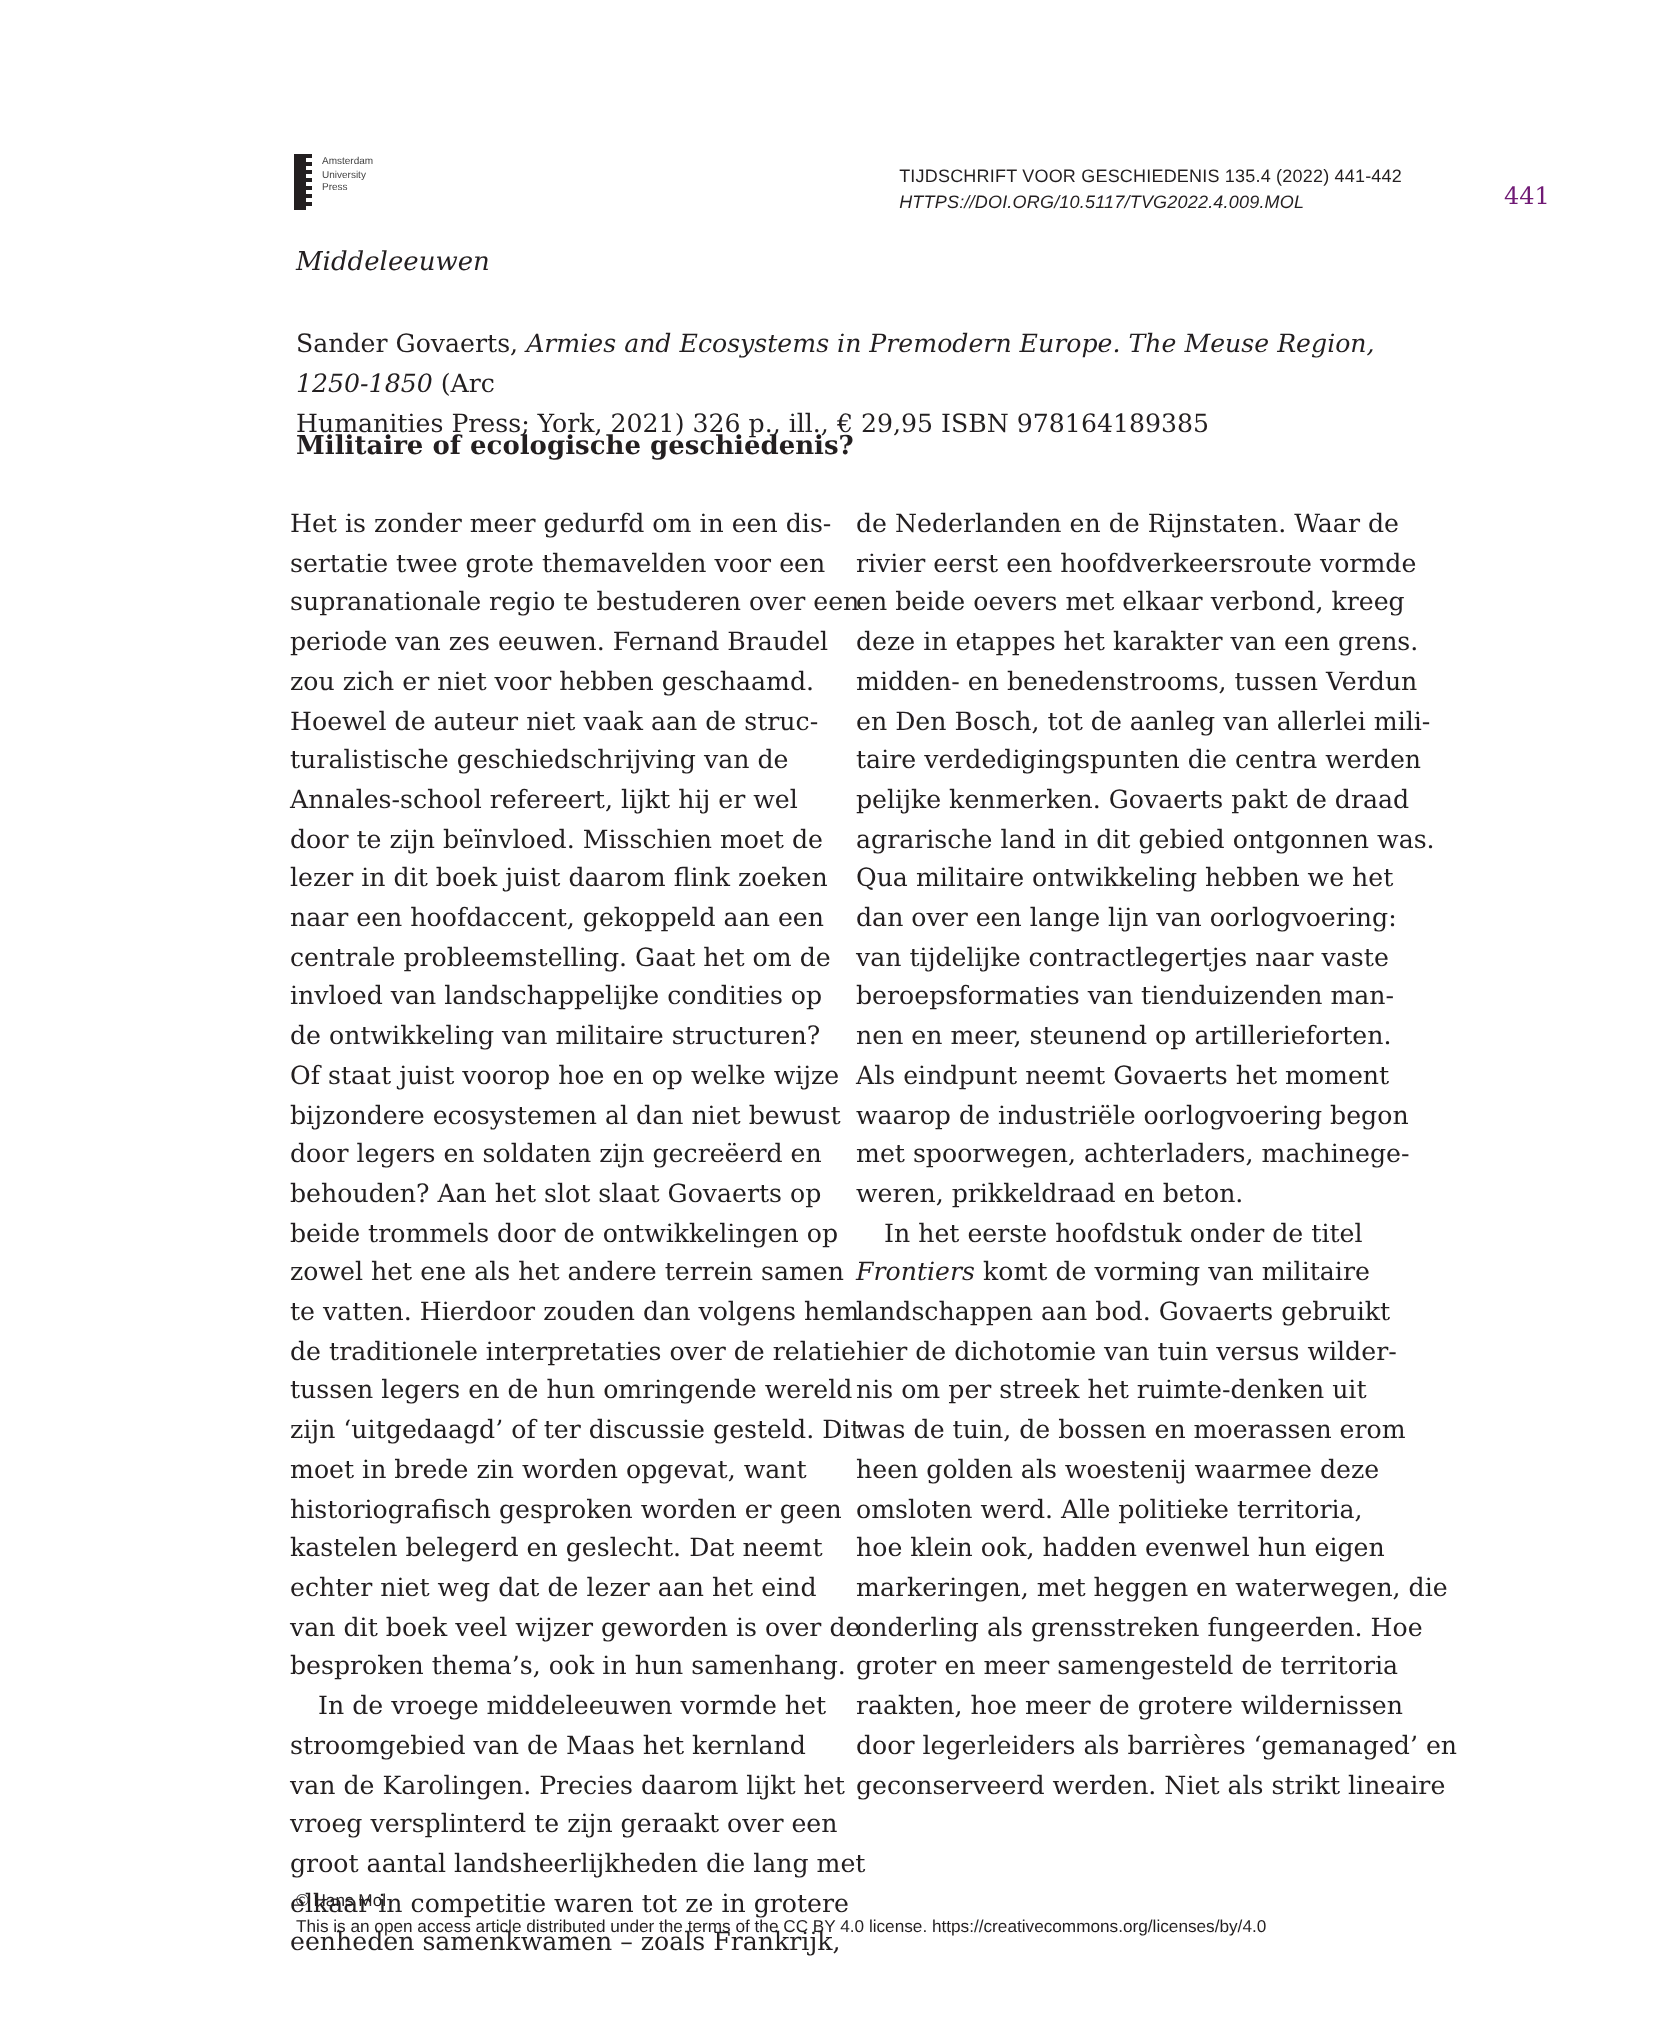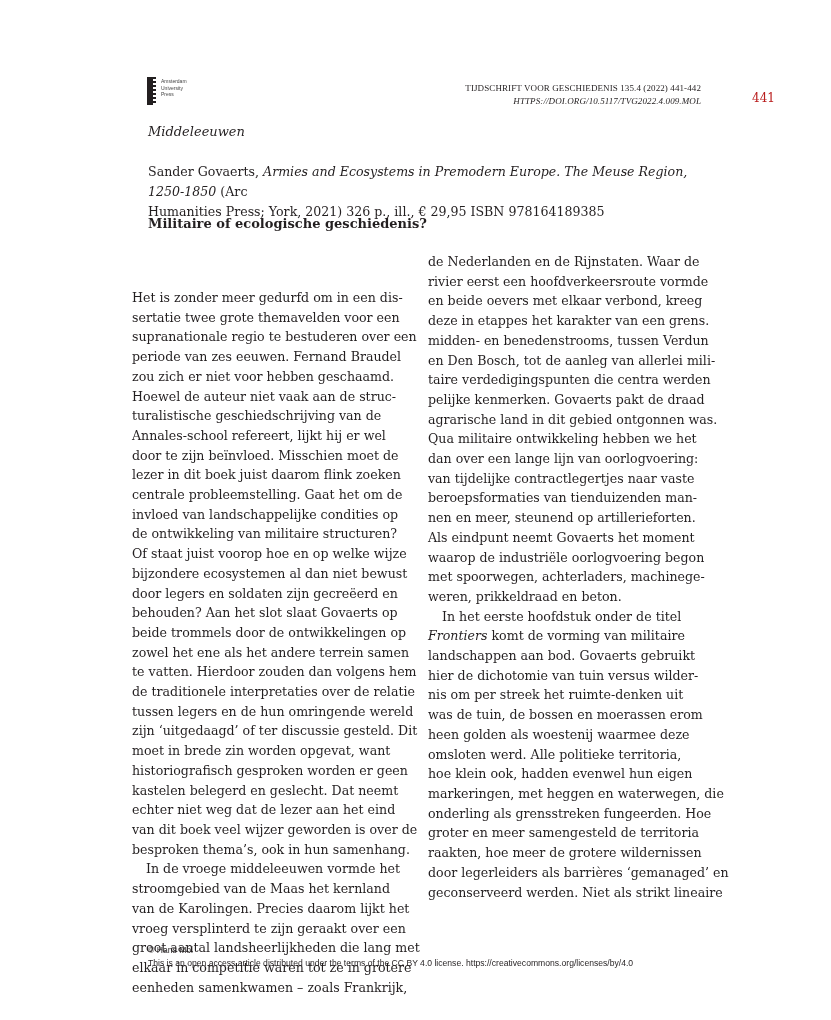--- a/index.html
+++ b/index.html
@@ -8,31 +8,31 @@
   .sans { font-family: "Liberation Sans", "DejaVu Sans", sans-serif; }
 
   #logo { position: absolute; left: 147px; top: 77px; width: 60px; height: 28px; }
   #logo-mark { position: absolute; left: 0; top: 0; width: 7px; height: 28px; background: #231f20; }
   #logo-mark::after {
     content: ""; position: absolute; right: -2px; top: 0; width: 3px; height: 28px;
     background: repeating-linear-gradient(to bottom, #231f20 0 2px, #ffffff 2px 4px);
   }
   #logo-text { position: absolute; left: 14px; top: 1px; font-size: 5px; line-height: 6.5px; color: #444; }
 
-  #journal { position: absolute; right: 130px; top: 82px; text-align: right; font-size: 9px; line-height: 13px; letter-spacing: 0.1px; color: #231f20; font-family: Liberation Serif, serif; }
+  #journal { position: absolute; right: 130px; top: 82px; text-align: left; font-size: 9px; line-height: 13px; letter-spacing: 0.1px; color: #231f20; }
   #journal .doi { font-style: italic; }
-  #page-number { position: absolute; left: 752px; top: 91px; font-size: 12px; color: #b91c1c; }
+  #page-number { position: absolute; left: 752px; top: 91px; font-size: 12px; color: #701a75; }
 
   #section { position: absolute; left: 148px; top: 124px; font-size: 13px; font-style: italic; text-align: right; }
   #citation { position: absolute; left: 148px; top: 162px; width: 545px; font-size: 12.6px; line-height: 20px; }
   #citation i { font-style: italic; }
   #heading { position: absolute; left: 148px; top: 216px; font-size: 13px; font-weight: bold; }
 
   .col { position: absolute; top: 252px; width: 244px; font-size: 12.6px; line-height: 19.7px; }
-  #col-left { left: 132px; margin-top: 36px; }
+  #col-left { left: 145px; }
   #col-right { left: 428px; }
   .col .line { display: block; text-align: justify; text-align-last: justify; white-space: nowrap; }
   .col .line.last { text-align-last: left; }
   .col .indent { padding-left: 14px; }
 
   #footer { position: absolute; left: 148px; top: 944px; font-size: 8.6px; line-height: 12.5px; color: #231f20; }
 </style>
 </head>
 <body>
 
@@ -65,20 +65,21 @@
     <span class="line">Het is zonder meer gedurfd om in een dis-</span>
     <span class="line">sertatie twee grote themavelden voor een</span>
     <span class="line">supranationale regio te bestuderen over een</span>
     <span class="line">periode van zes eeuwen. Fernand Braudel</span>
     <span class="line">zou zich er niet voor hebben geschaamd.</span>
     <span class="line">Hoewel de auteur niet vaak aan de struc-</span>
     <span class="line">turalistische geschiedschrijving van de</span>
     <span class="line">Annales-school refereert, lijkt hij er wel</span>
     <span class="line">door te zijn beïnvloed. Misschien moet de</span>
     <span class="line">lezer in dit boek juist daarom flink zoeken</span>
+    <span class="line">naar een hoofdaccent, gekoppeld aan een</span>
     <span class="line">centrale probleemstelling. Gaat het om de</span>
     <span class="line">invloed van landschappelijke condities op</span>
     <span class="line">de ontwikkeling van militaire structuren?</span>
     <span class="line">Of staat juist voorop hoe en op welke wijze</span>
     <span class="line">bijzondere ecosystemen al dan niet bewust</span>
     <span class="line">door legers en soldaten zijn gecreëerd en</span>
     <span class="line">behouden? Aan het slot slaat Govaerts op</span>
     <span class="line">beide trommels door de ontwikkelingen op</span>
     <span class="line">zowel het ene als het andere terrein samen</span>
     <span class="line">te vatten. Hierdoor zouden dan volgens hem</span>

